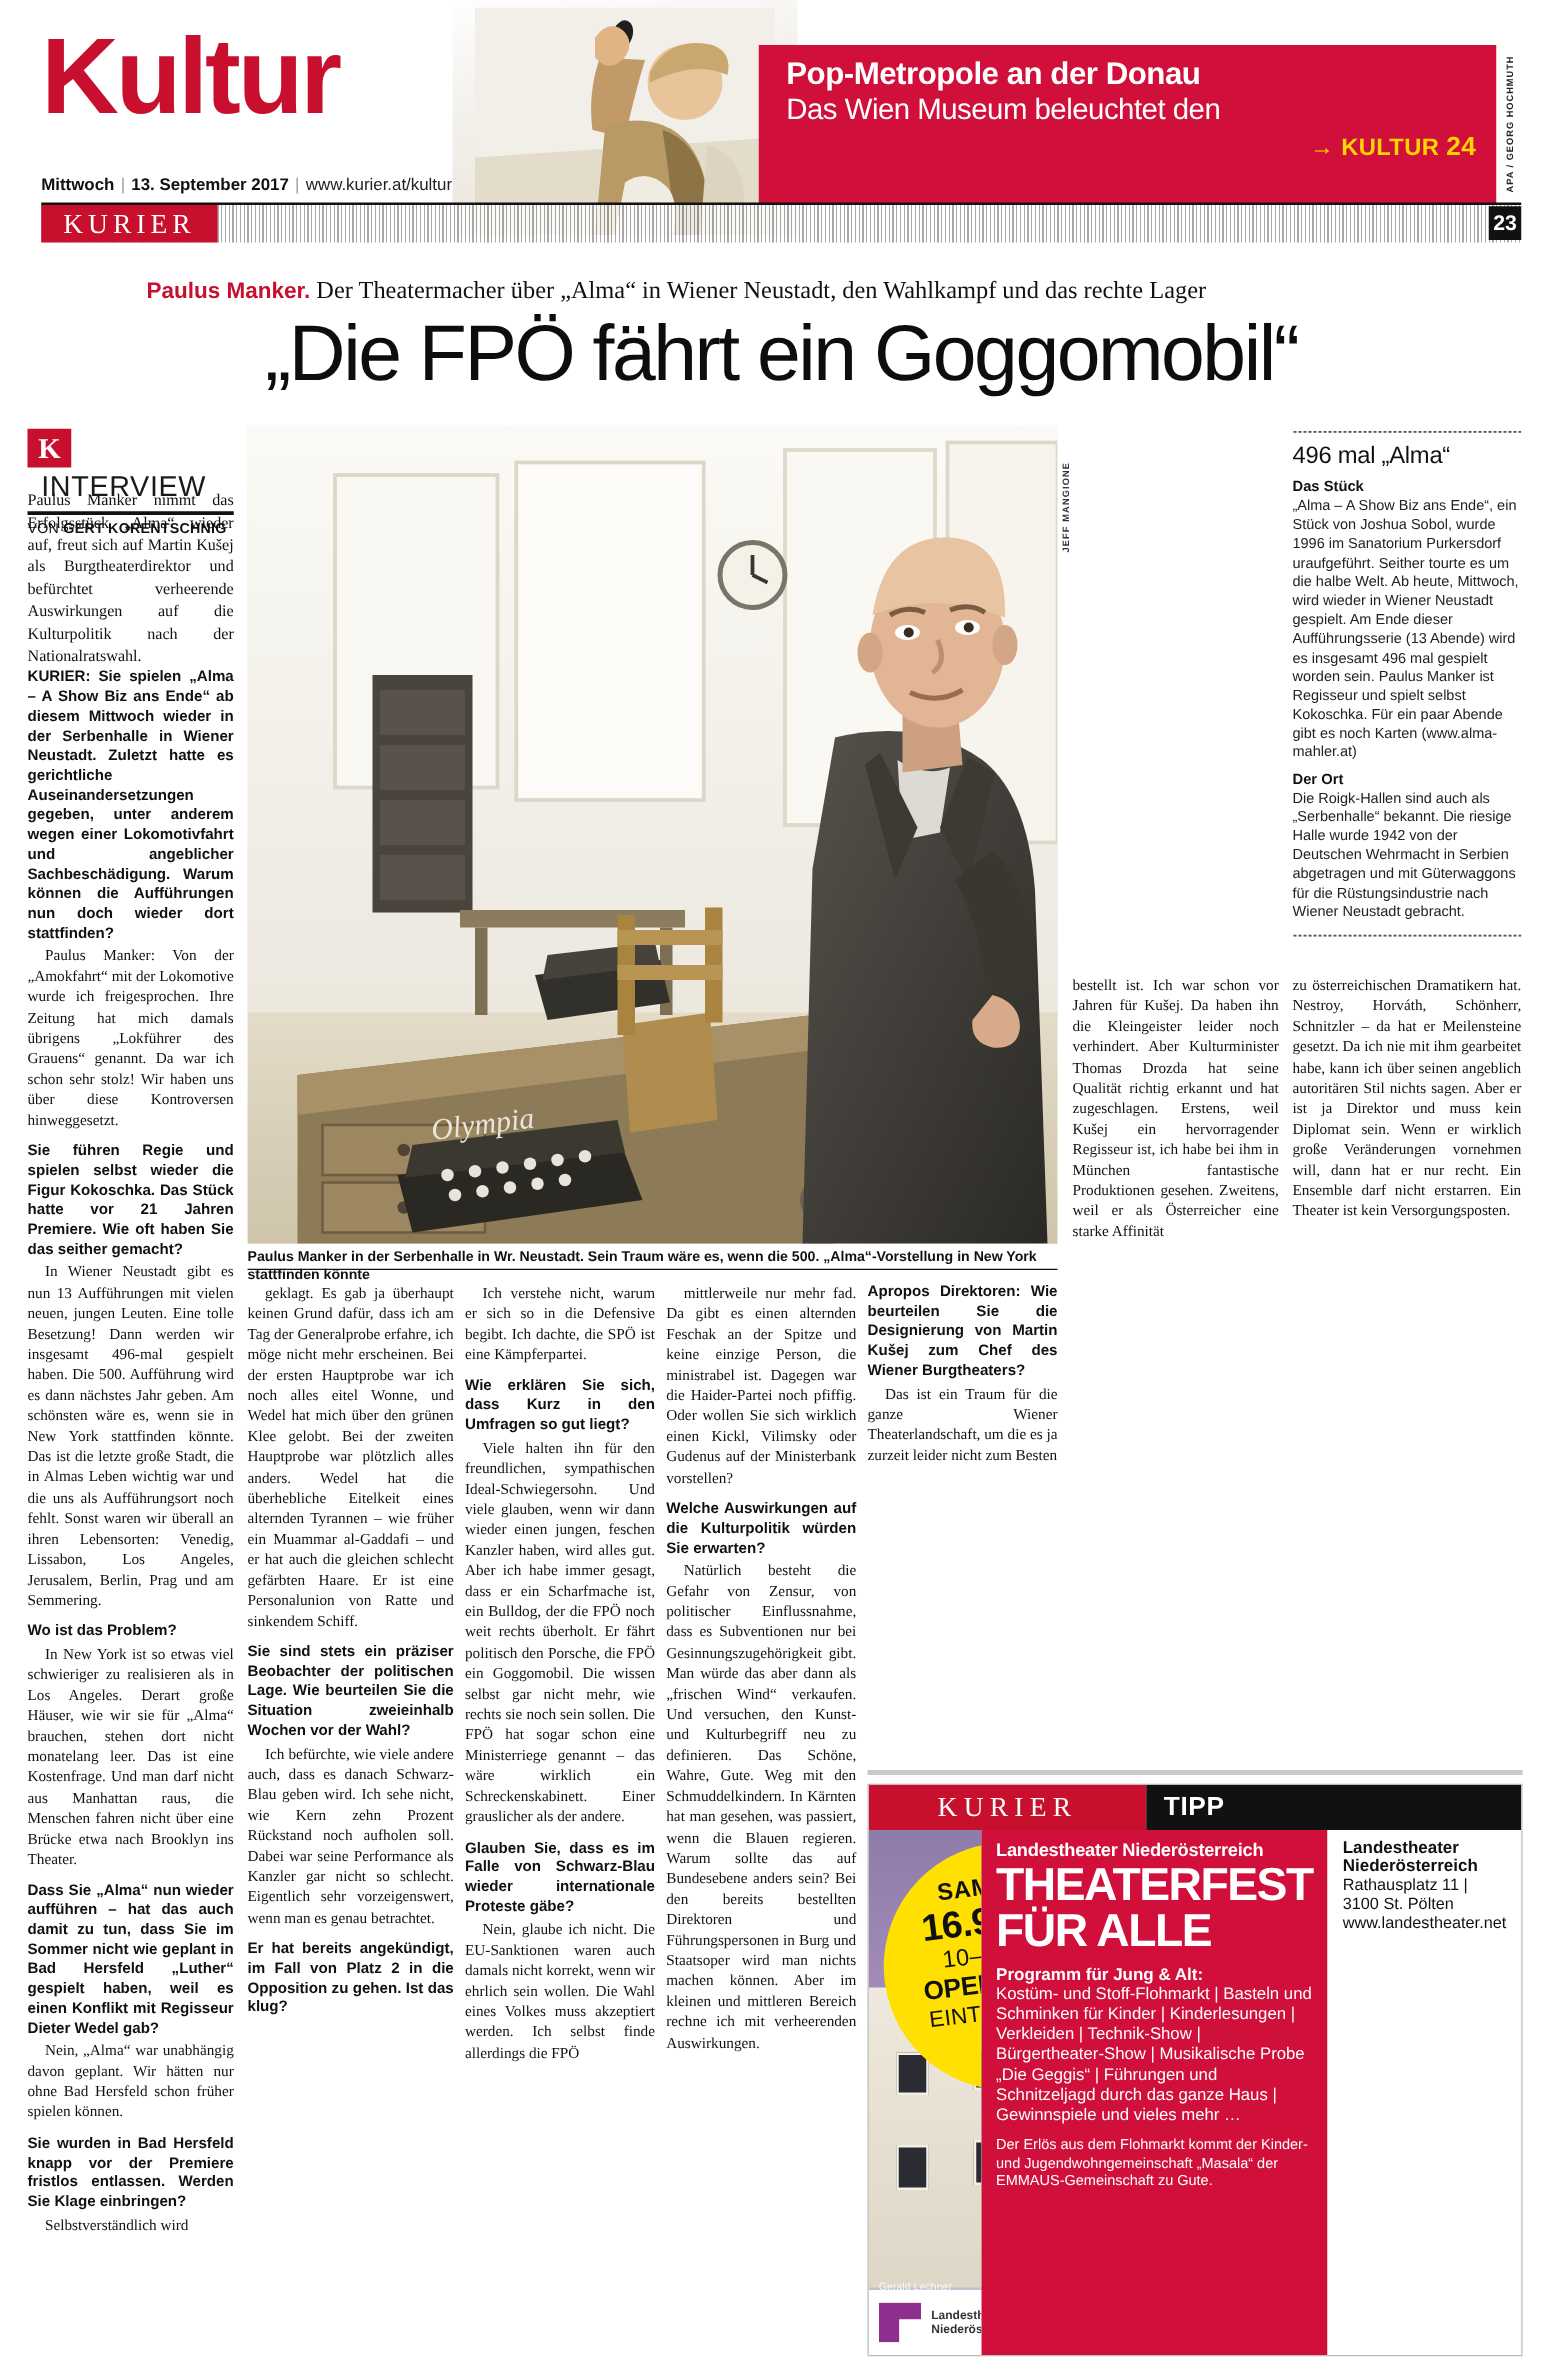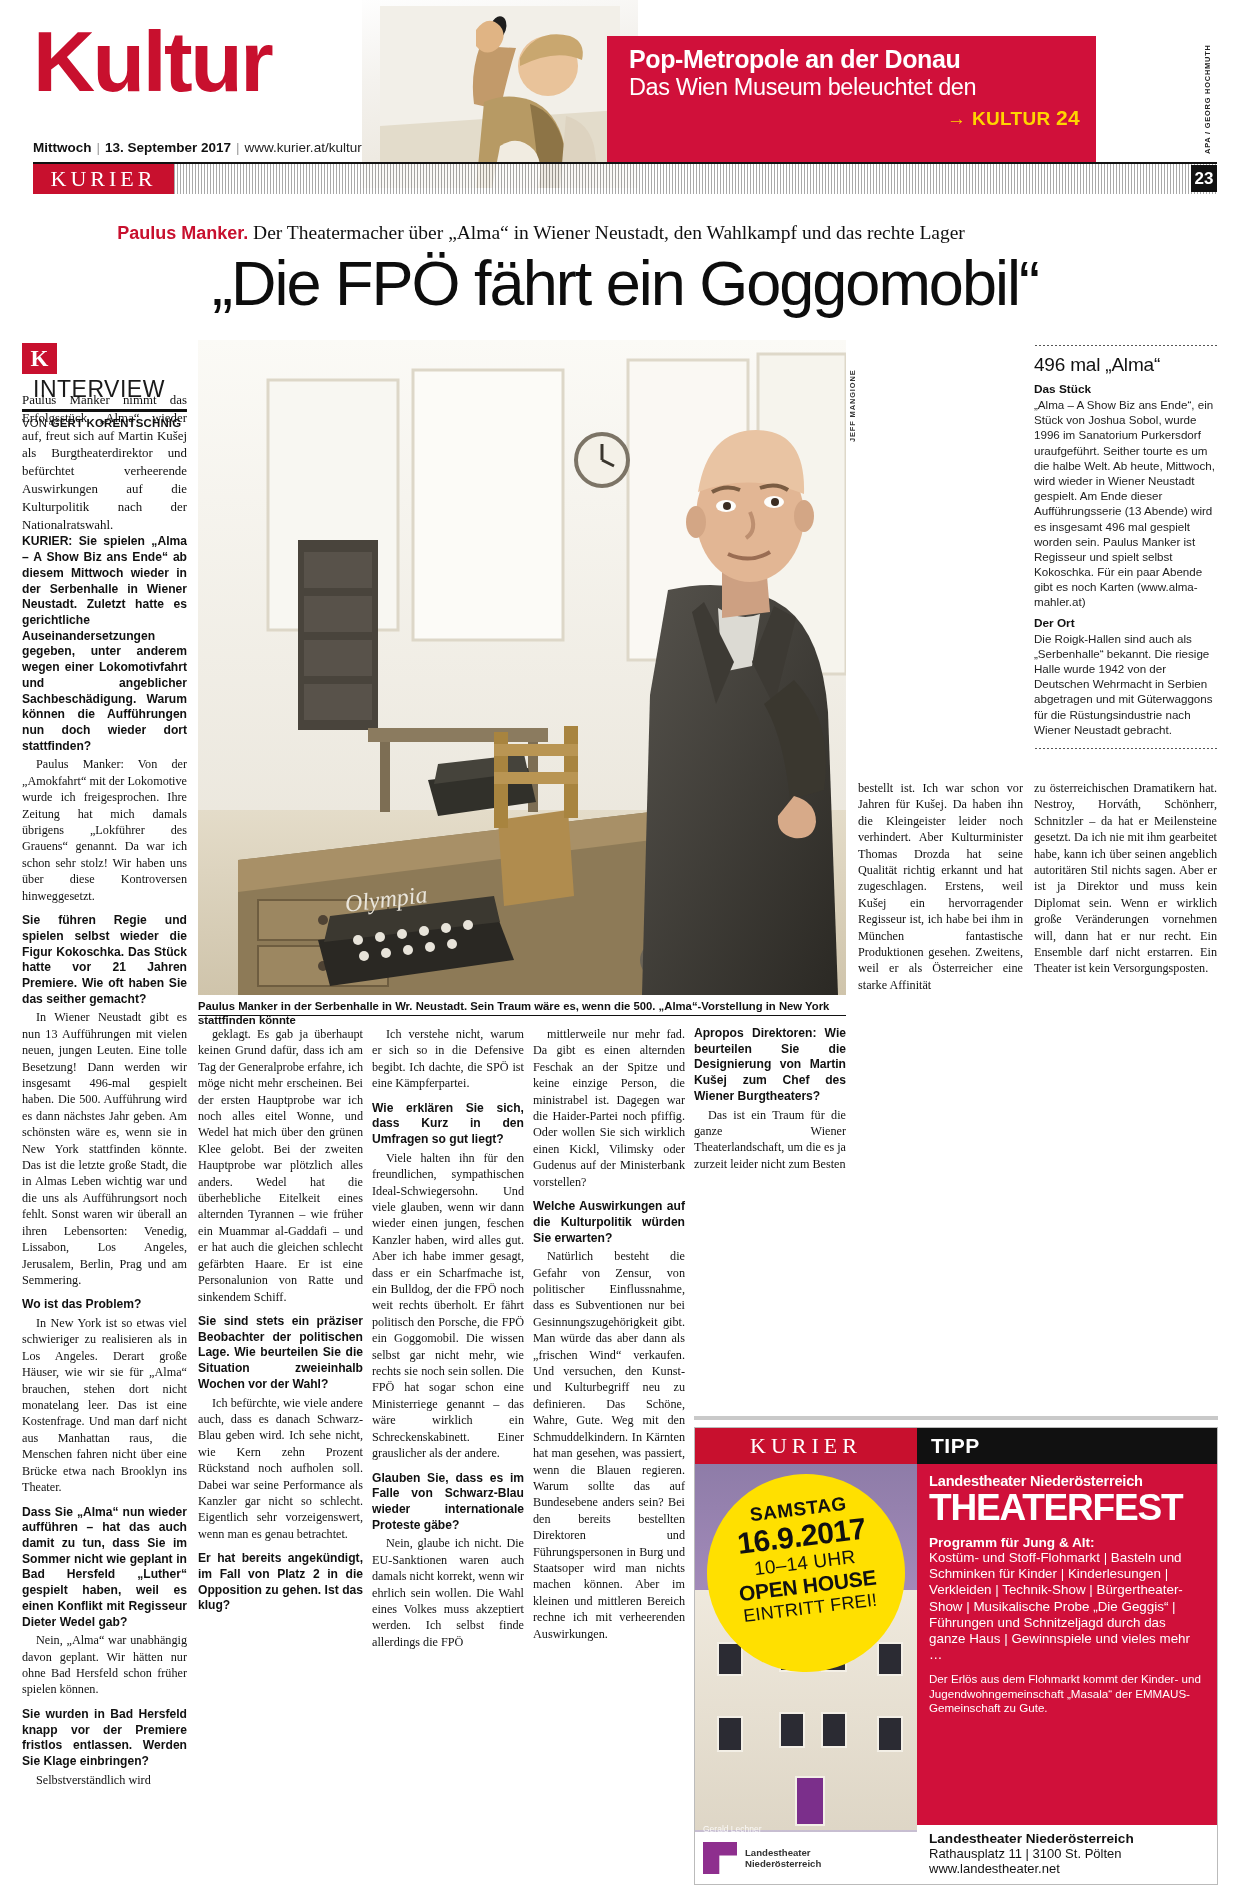--- a/index.html
+++ b/index.html
@@ -31,21 +31,21 @@
   
   .mast-photo {
     position: absolute; left: 362px; top: 0px; width: 276px; height: 188px;
     overflow: hidden;
     background: linear-gradient(170deg,#fefefe 0%, #f4f2ee 35%, #e8e2d6 100%);
   }
   .mast-photo .silhouette {
     position:absolute; left: 18px; top: 6px; width: 240px; height: 182px;
   }
   .mast-red-banner {
-    position:absolute; left: 607px; top: 36px; width: 489px; height: 128px;
+    position:absolute; left: 607px; top: 36px; width: 590px; height: 128px;
     background:#d0103a; color:#fff; padding: 9px 16px 2px 22px;
     font-family:"Liberation Sans", sans-serif;
   }
   .mast-red-banner .l1 { font-weight:700; font-size:25px; letter-spacing:-0.4px; line-height:1.14; }
   .mast-red-banner .l2 { font-weight:400; font-size:23.5px; line-height:1.17; letter-spacing:-0.4px; }
   .mast-red-banner .kref {
     text-align:right; color:#ffd400; font-weight:700; font-size:19px; margin-top:5px;
     letter-spacing:0.3px;
   }
   .mast-red-banner .kref .num { font-size:21px; }
@@ -212,21 +212,21 @@
   .ad-logo {
     position:absolute; left:0; bottom:0; width:222px; height:52px; background:#fff;
     display:flex; align-items:center; padding-left:8px; gap:8px;
   }
   .ad-logo .mark {
     width:34px; height:32px; background:#8e2f8e;
     clip-path: polygon(0 0, 100% 0, 100% 42%, 48% 42%, 48% 100%, 0 100%);
   }
   .ad-logo .lbl { font-family:"Liberation Sans", sans-serif; font-weight:700; font-size:9.6px;
     color:#333; line-height:1.2; }
-  .ad-right { flex:1; display:flex; flex-direction:column; }
+  .ad-right { flex:1; display:flex; }
   .ad-red { background:#d0103a; color:#fff; padding:9px 12px 10px 12px; flex:1; }
   .ad-org { font-family:"Liberation Sans", sans-serif; font-weight:700; font-size:14.6px; letter-spacing:-.2px;}
   .ad-h1 { font-family:"Liberation Sans", sans-serif; font-weight:700; font-size:37px;
            line-height:.97; letter-spacing:-1.2px; margin-top:1px;}
   .ad-prog-h { font-family:"Liberation Sans", sans-serif; font-weight:700; font-size:13.6px; margin-top:9px;}
   .ad-prog { font-family:"Liberation Sans", sans-serif; font-weight:400; font-size:13.4px; line-height:1.21;}
   .ad-note { font-family:"Liberation Sans", sans-serif; font-weight:400; font-size:11.6px;
              line-height:1.25; margin-top:9px;}
   .ad-foot { background:#fff; color:#111; padding:6px 12px 8px 12px; }
   .ad-foot .f1 { font-family:"Liberation Sans", sans-serif; font-weight:700; font-size:13.6px;}
@@ -511,20 +511,21 @@
           <div class="lbl">
             <div>Landestheater</div>
             <div>Niederösterreich</div>
           </div>
         </div>
       </div>
       <div class="ad-right">
         <div class="ad-red">
           <div class="ad-org">Landestheater Niederösterreich</div>
           <div class="ad-h1">THEATERFEST</div>
+          <div class="ad-h1">FÜR ALLE</div>
           <div class="ad-prog-h">Programm für Jung &amp; Alt:</div>
           <div class="ad-prog">Kostüm- und Stoff-Flohmarkt | Basteln und Schminken für Kinder | Kinderlesungen | Verkleiden | Technik-Show | Bürgertheater-Show | Musikalische Probe „Die Geggis“ | Führungen und Schnitzeljagd durch das ganze Haus | Gewinnspiele und vieles mehr …</div>
           <div class="ad-note">Der Erlös aus dem Flohmarkt kommt der Kinder- und Jugendwohngemeinschaft „Masala“ der EMMAUS-Gemeinschaft zu Gute.</div>
         </div>
         <div class="ad-foot">
           <div class="f1">Landestheater Niederösterreich</div>
           <div class="f2">Rathausplatz 11 | 3100 St. Pölten</div>
           <div class="f3">www.landestheater.net</div>
         </div>
       </div>

